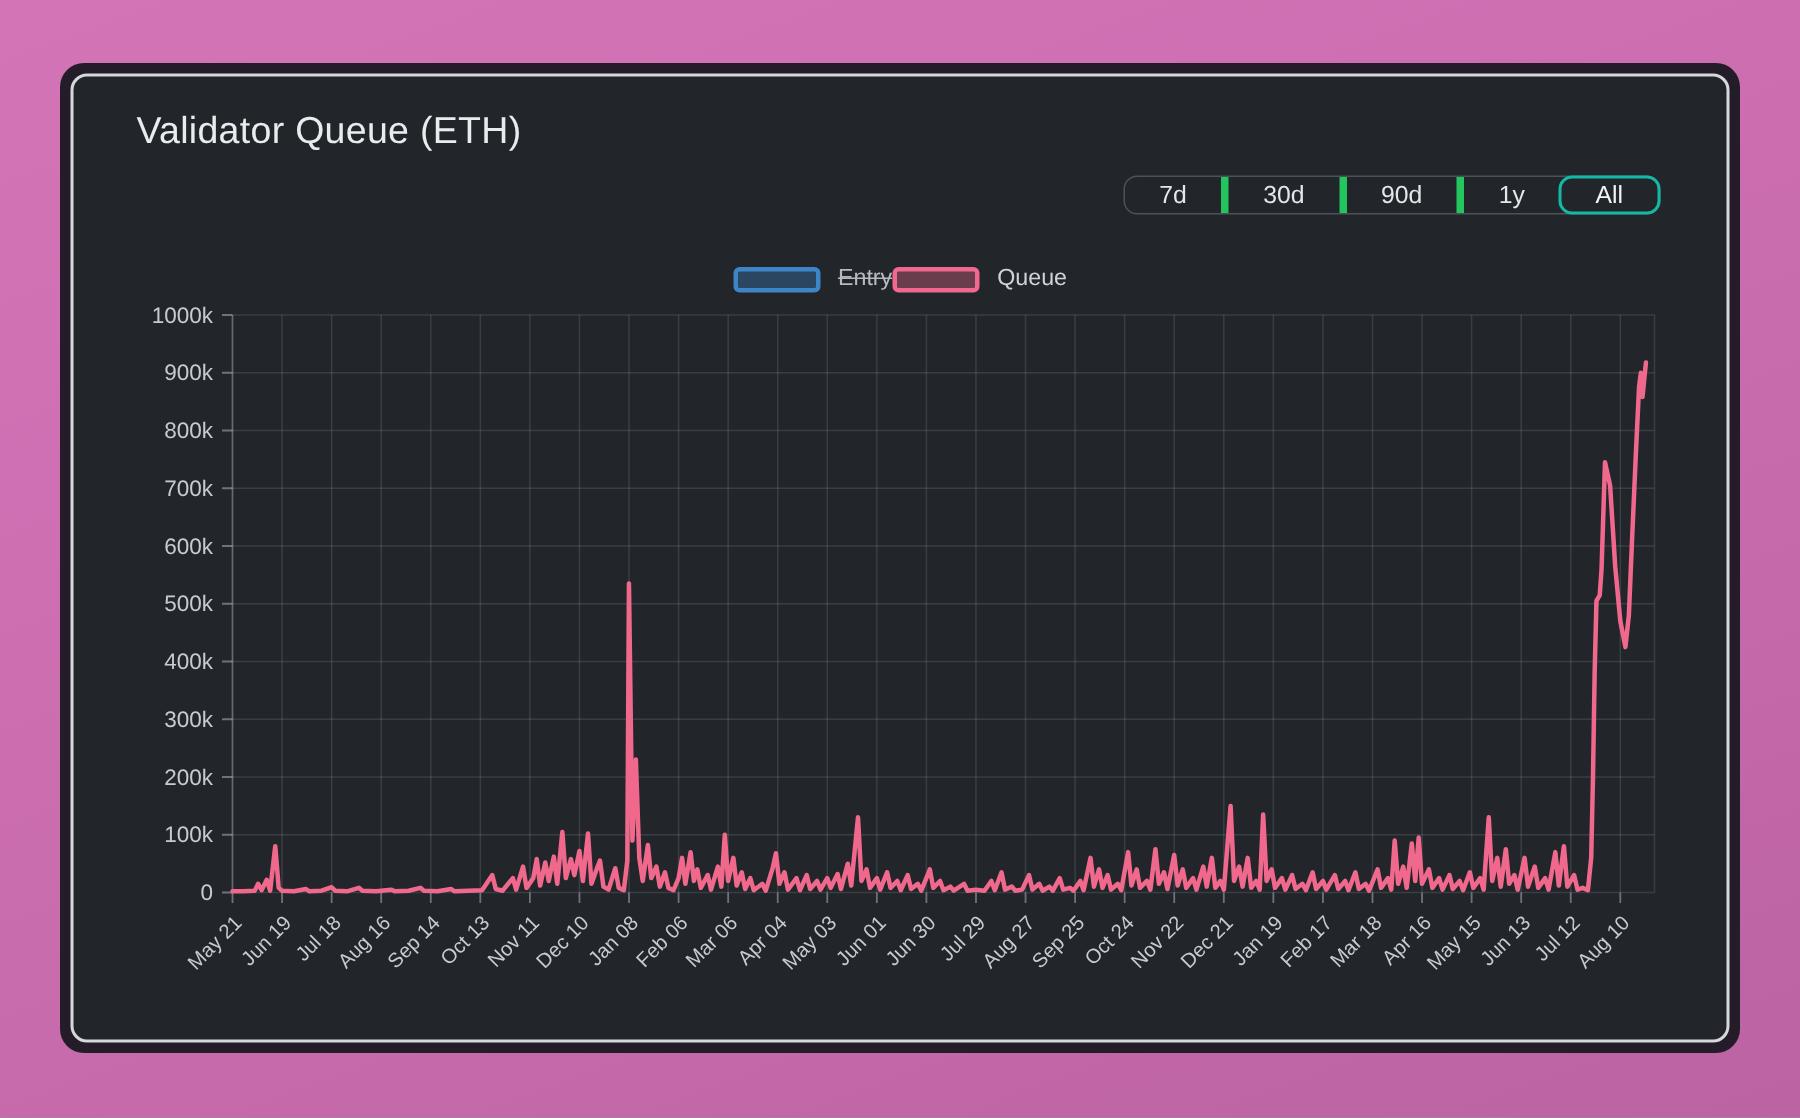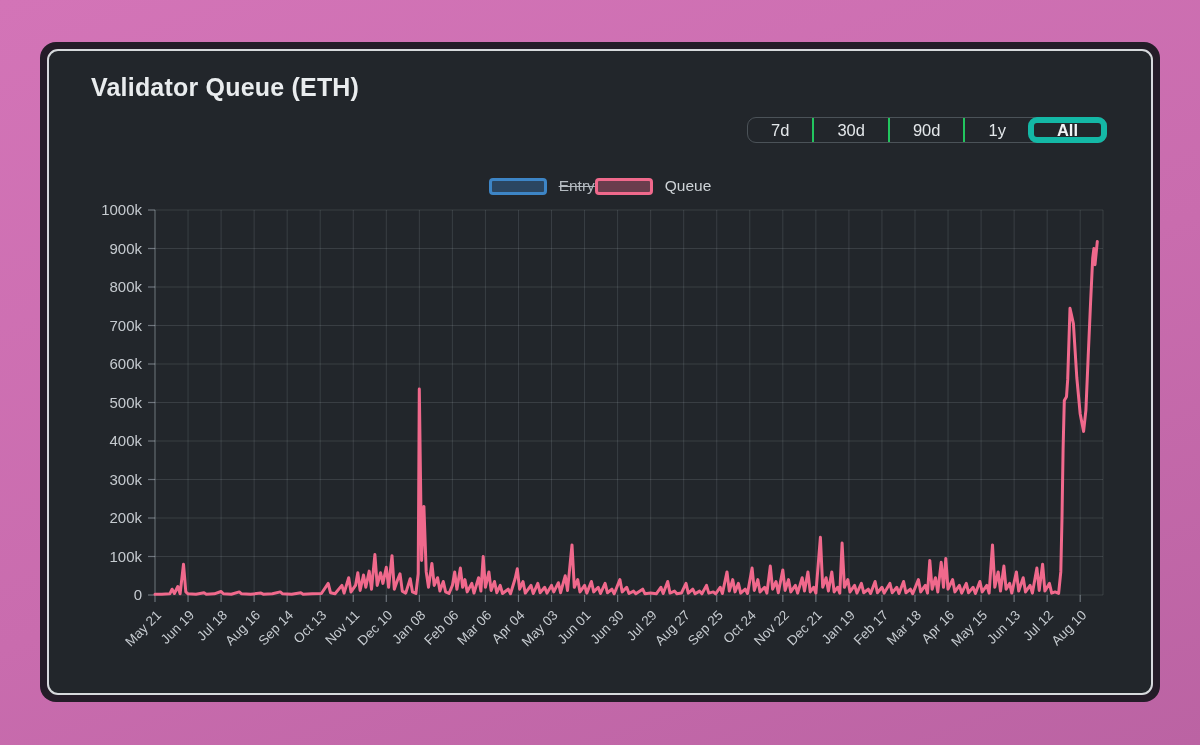--- a/index.html
+++ b/index.html
@@ -14,40 +14,39 @@
     background:#241c28; border-radius:16px;
   }
   .card {
     position:absolute; inset:7px;
     background:#22262b;
     border:2px solid #d6d9dc;
     border-radius:11px;
   }
   .card-title {
     position:absolute; left:42px; top:22px; margin:0;
-    font-size:25px; font-weight:700; color:#e9ecee; letter-spacing:.2px;
+    font-size:25px; font-weight:400; color:#e9ecee; letter-spacing:.2px;
   }
   
   .range-group {
     position:absolute; top:66px; right:44px;
     display:flex; align-items:stretch; height:26px;
     border:1px solid #4b5258; border-radius:9px;
     background:transparent;
   }
   .range-btn {
     min-width:64px; padding:0 23px;
     display:flex; align-items:center; justify-content:center;
     background:transparent; border:none; cursor:pointer;
     color:#e3e7ea; font-size:16.5px; font-family:inherit;
   }
-  .range-btn + .range-btn { border-left:2px solid #22c55e; }
+  .range-btn + .range-btn { border-left:5px solid #22c55e; }
   .range-btn.selected {
-    border:6px solid #14b8a6; border-radius:9px; margin:-1px;
+    border:2px solid #14b8a6; border-radius:9px; margin:-1px;
     color:#f1f3f5;
-    font-weight:bold;
   }
   
   .legend {
     position:absolute; top:126px; left:0; right:0;
     display:flex; justify-content:center; align-items:center; 
   }
   .legend-item { display:flex; align-items:center; gap:12px; cursor:pointer; }
   .legend-swatch {
     width:58px; height:17px; border-radius:4px;
     border:3px solid #888;

